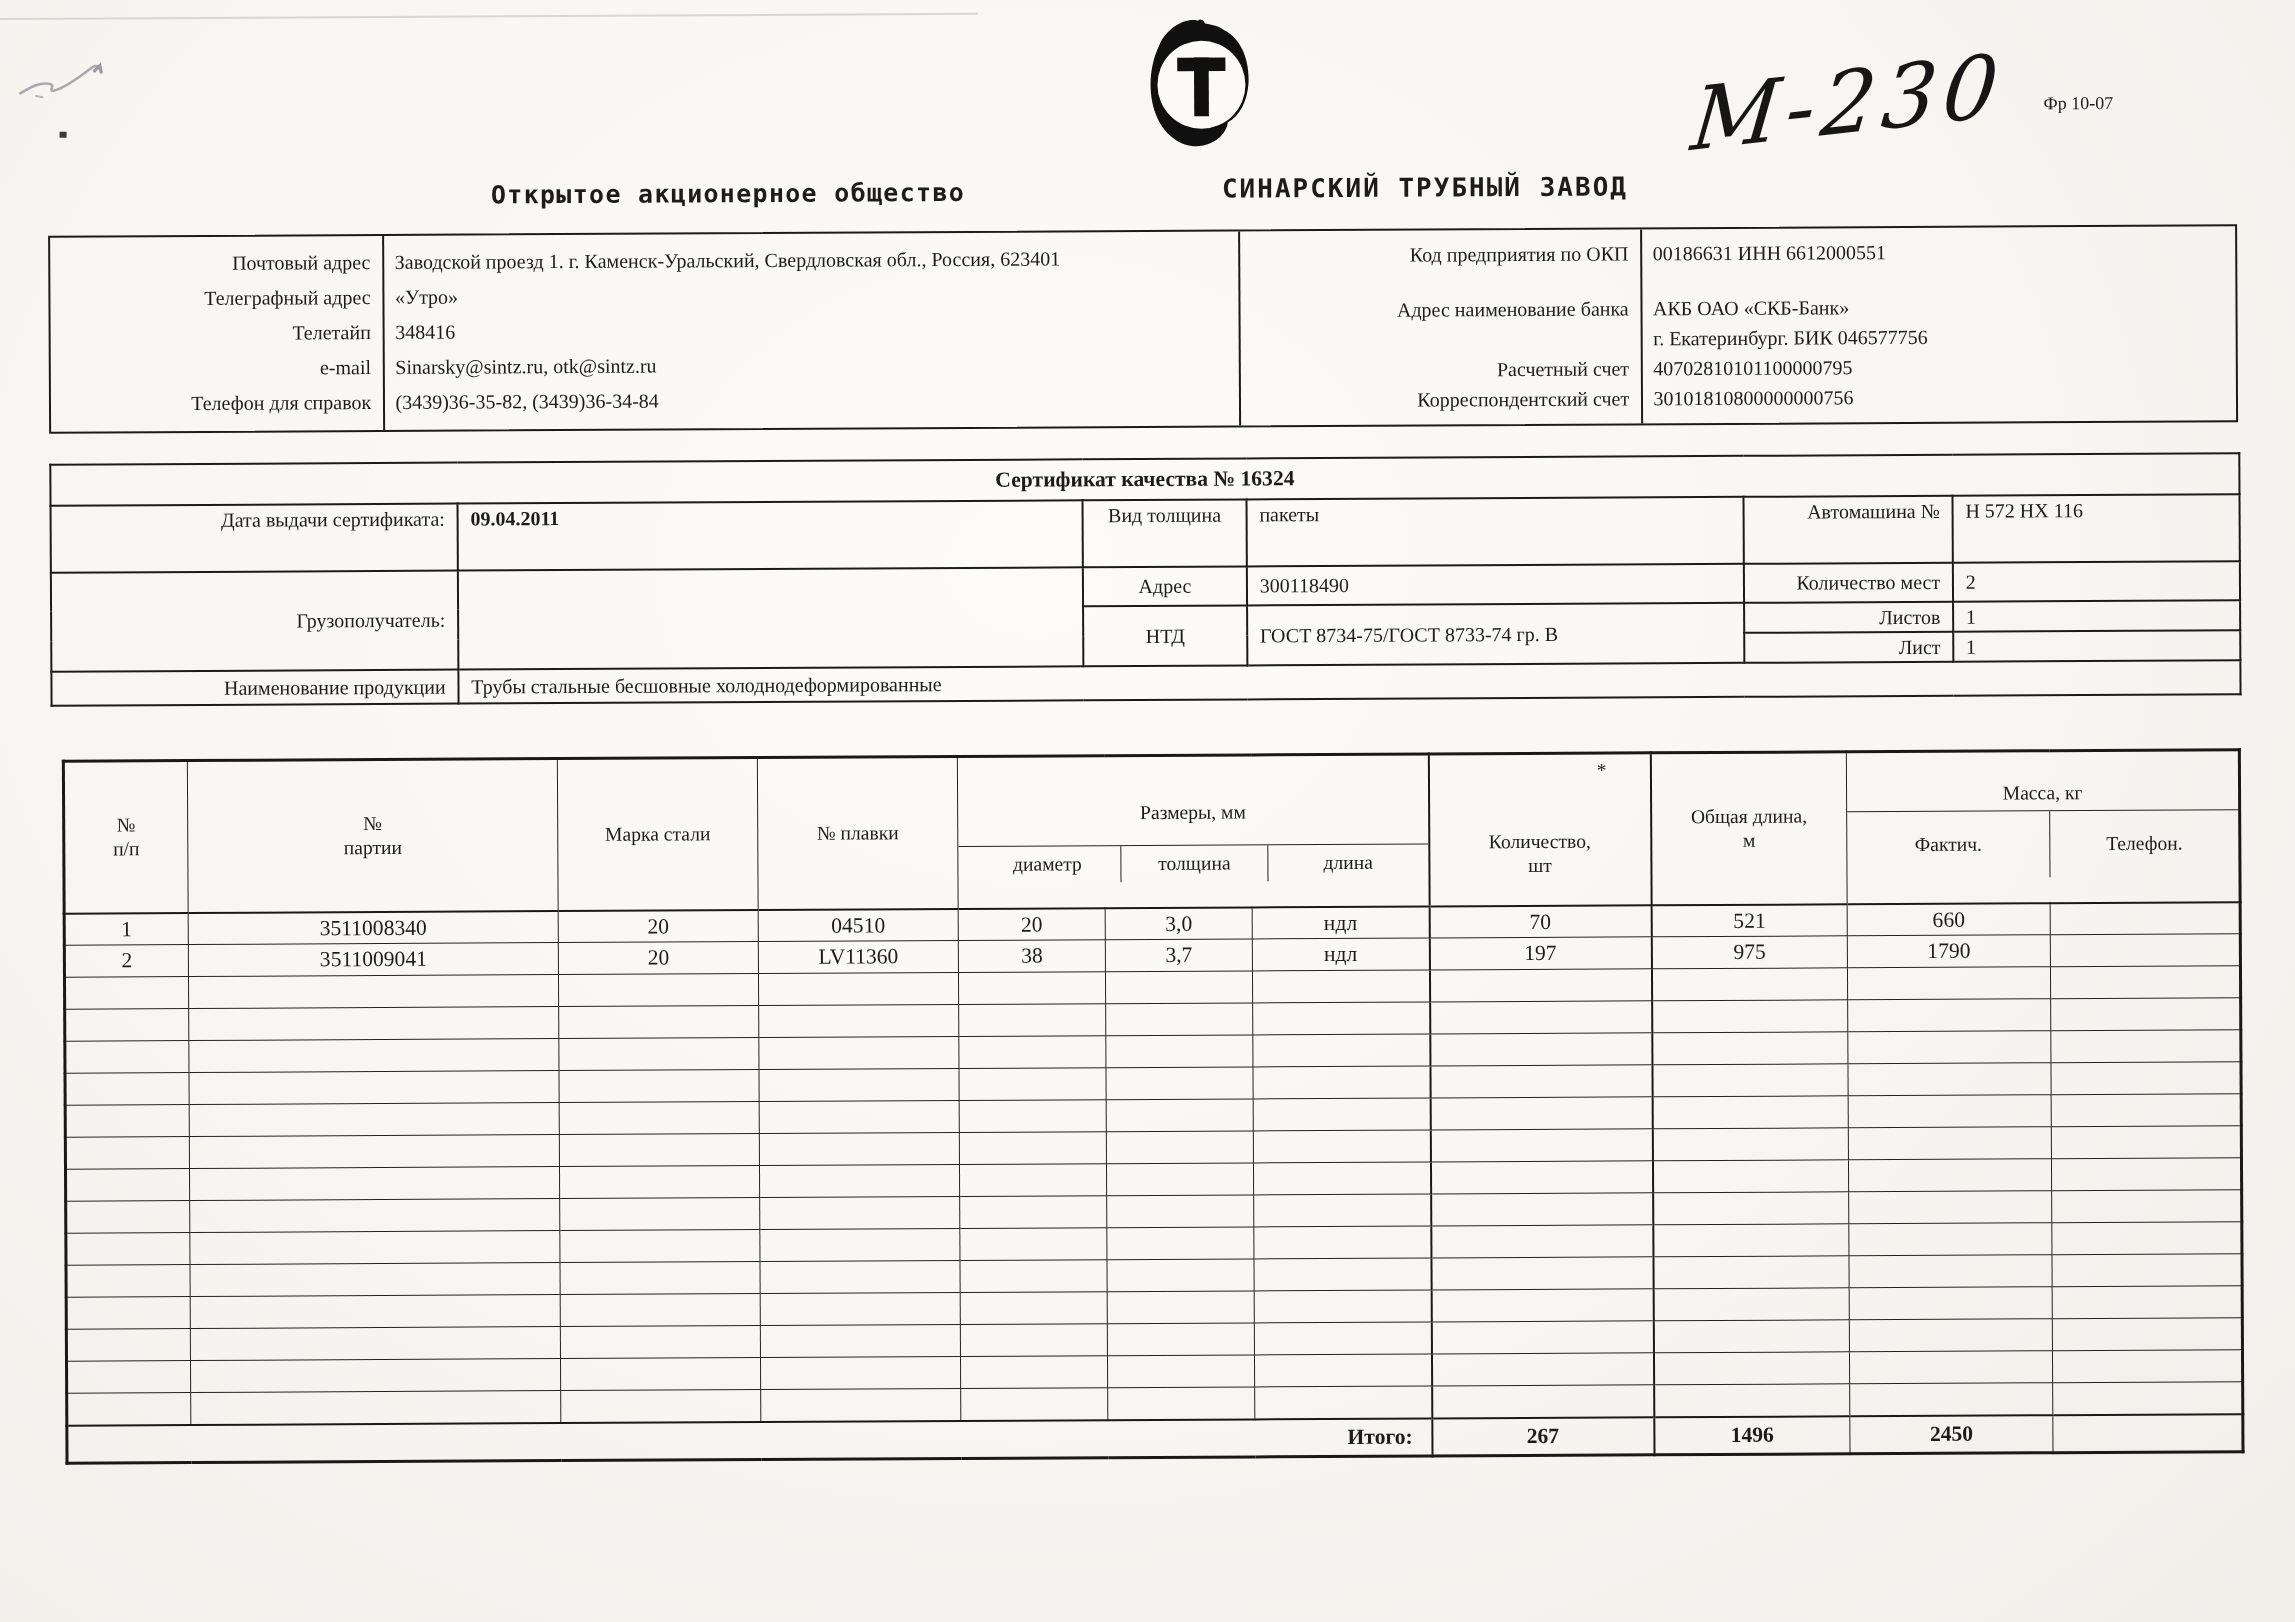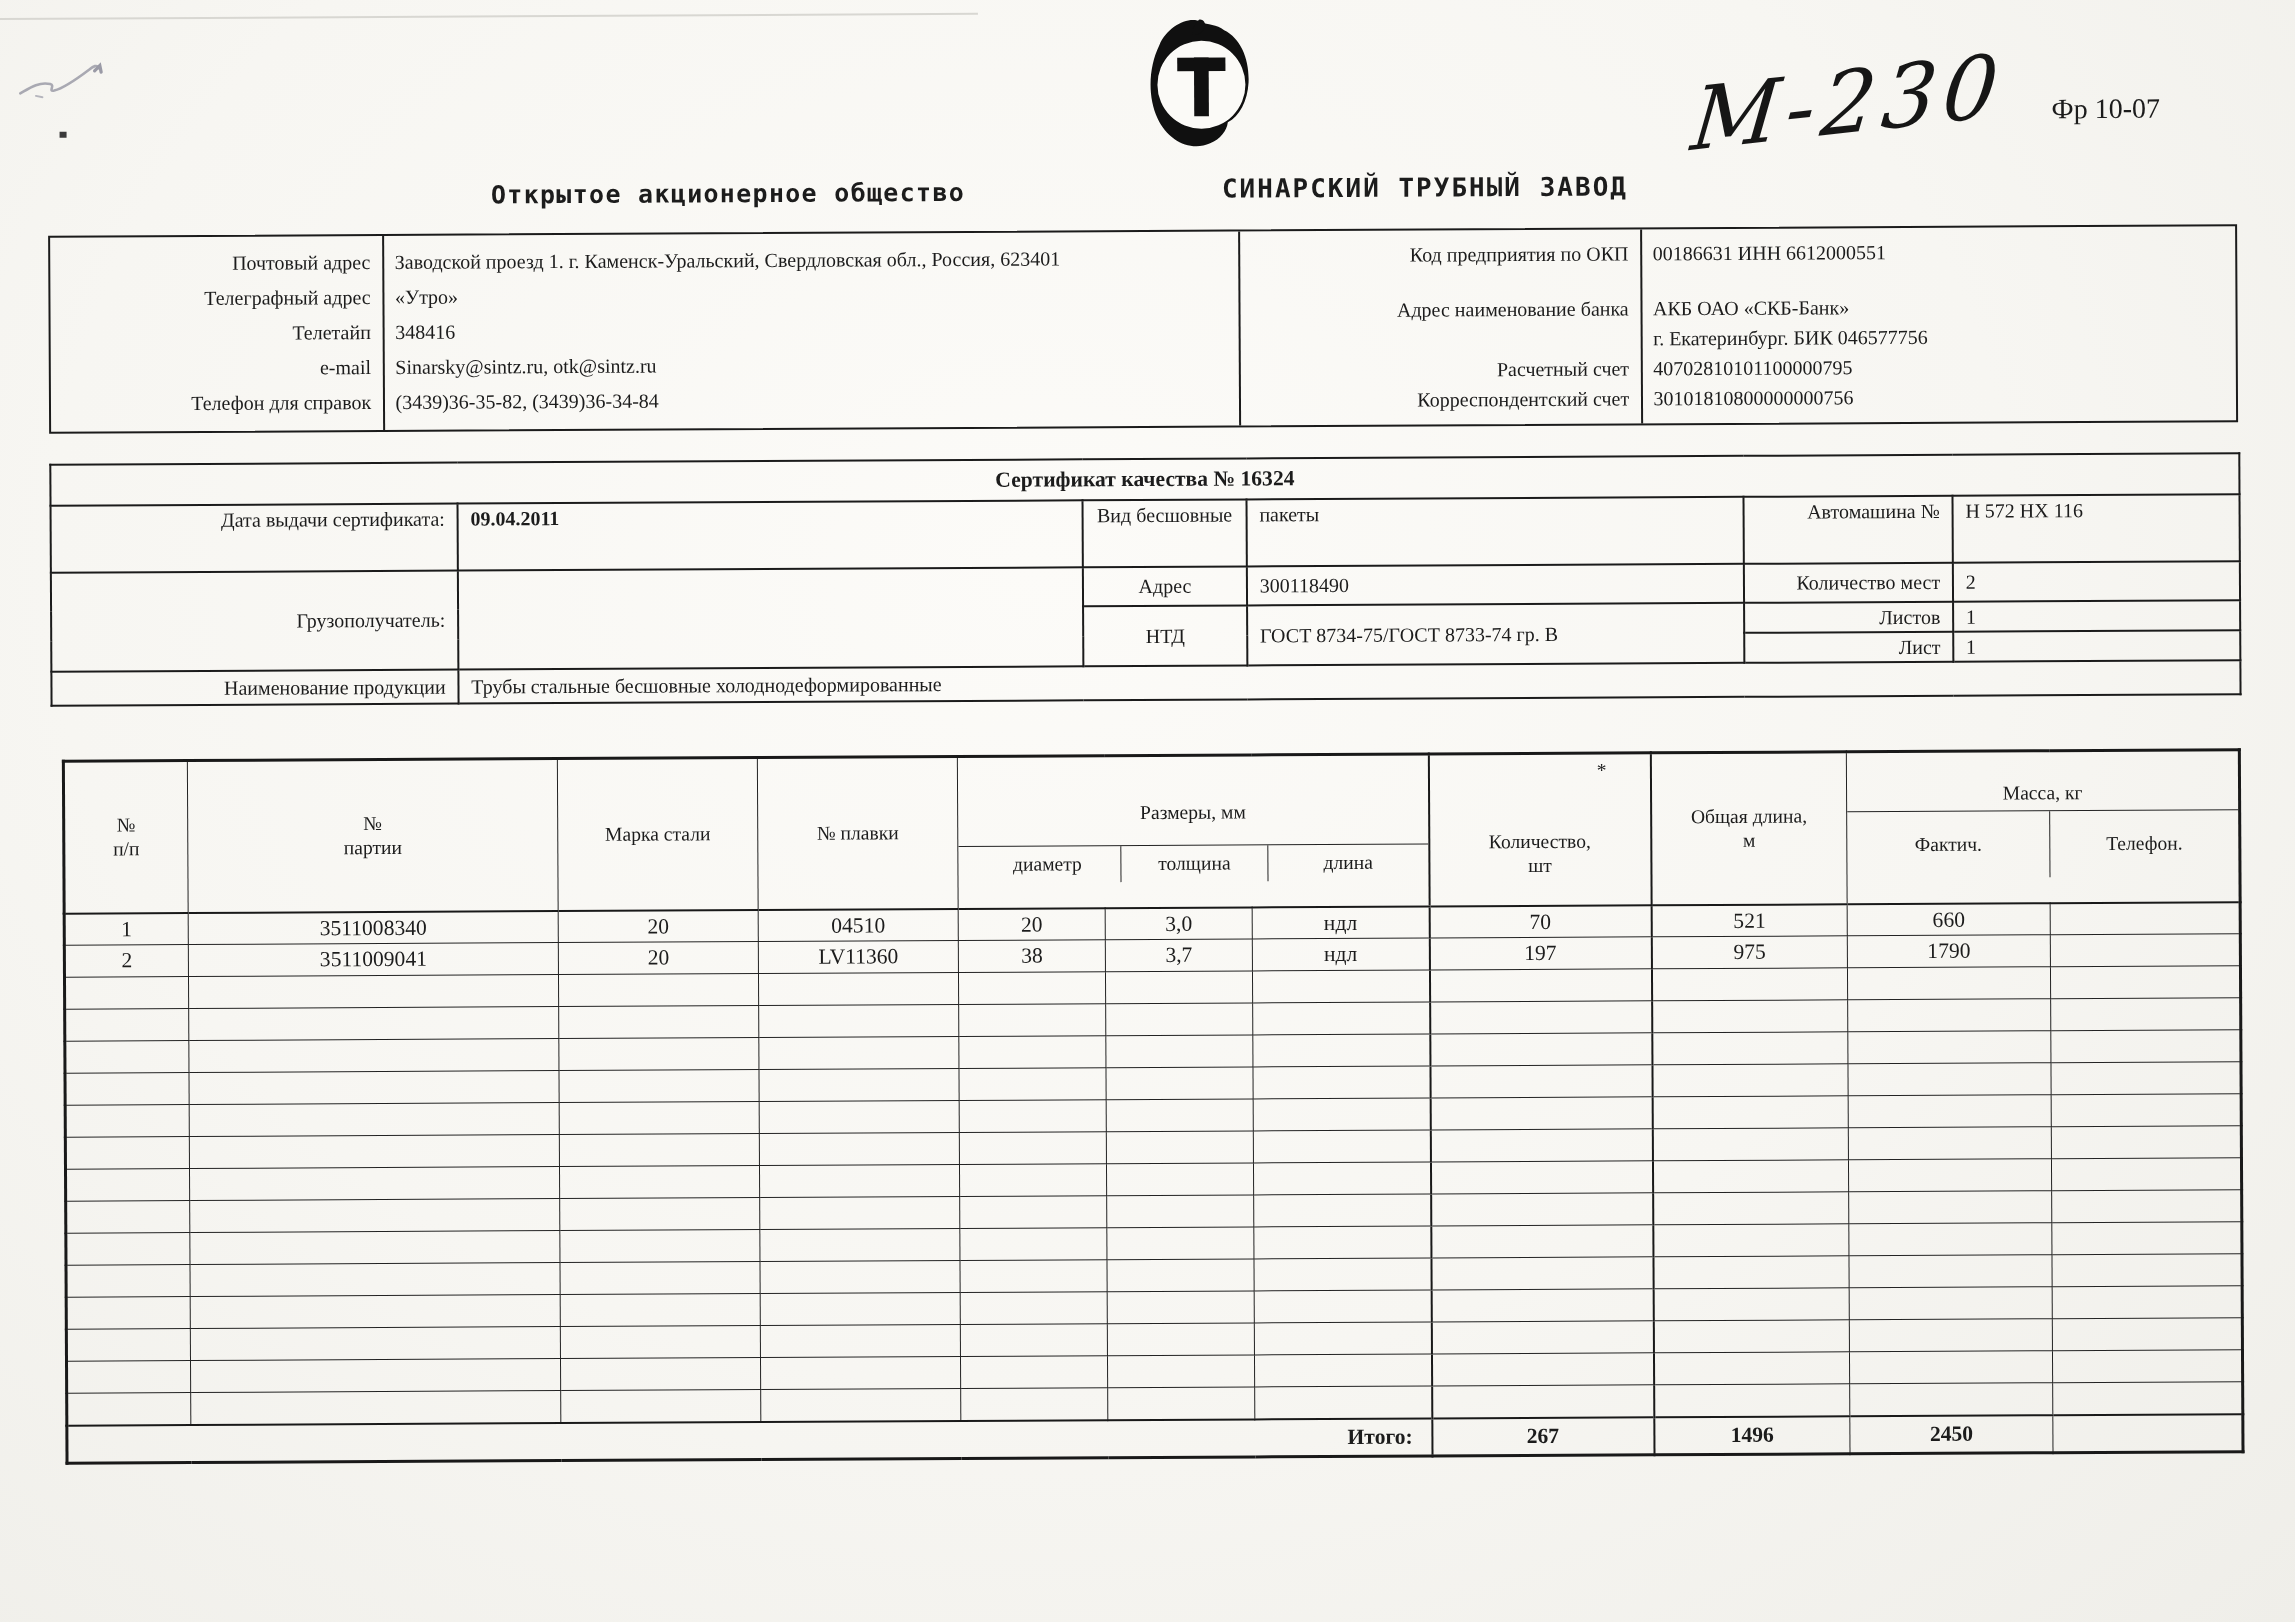--- a/index.html
+++ b/index.html
@@ -13,21 +13,21 @@
   .scribble{position:absolute;left:19.6px;top:56px;}
   .ink-dot{position:absolute;left:63px;top:126px;width:6.5px;height:5.9px;background:#3a3a3a;}
 
   
   .logo{position:absolute;left:1140px;top:18.3px;width:126px;height:132px;}
 
   
   .handwritten{position:absolute;left:1695px;top:56px;font-size:86px;font-style:italic;
                font-family:"DejaVu Serif",serif;letter-spacing:6.5px;color:#161616;
                transform:rotate(-6deg) skewX(-12deg);}
-  .form-code{position:absolute;left:2047px;top:98px;font-size:28px;margin-left:8px;}
+  .form-code{position:absolute;left:2047px;top:98px;font-size:18px;}
 
   
   .org-type{position:absolute;left:494px;top:177px;font-family:"DejaVu Sans Mono","Liberation Mono",monospace;
             font-weight:bold;font-size:25px;letter-spacing:1.3px;white-space:nowrap;}
   .org-name{position:absolute;left:1225px;top:174px;font-family:"DejaVu Sans Mono","Liberation Mono",monospace;
             font-weight:bold;font-size:26px;letter-spacing:2px;white-space:nowrap;}
 
   
   .contact-block{position:absolute;left:51px;top:230px;width:2189px;height:198px;
                  border:2.6px solid #1b1b1b;box-sizing:border-box;display:flex;font-size:20px;}
@@ -149,21 +149,21 @@
           <col style="width:209px">
           <col style="width:287px">
       </colgroup>
       <tbody>
           <tr style="height:41px">
         <td colspan="6" class="cert-title">Сертификат качества № 16324</td>
       </tr>
       <tr style="height:67px">
         <td class="lbl-r vtop">Дата выдачи сертификата:</td>
         <td class="val bold vtop">09.04.2011</td>
-        <td class="lbl-c vtop">Вид бесшовные</td>
+        <td class="lbl-c vtop">Вид толщина</td>
         <td class="val vtop">пакеты</td>
         <td class="lbl-r vtop">Автомашина №</td>
         <td class="val vtop">Н 572 НХ  116</td>
       </tr>
       <tr style="height:39px">
         <td class="lbl-r" rowspan="3">Грузополучатель:</td>
         <td class="val" rowspan="3"></td>
         <td class="lbl-c">Адрес</td>
         <td class="val">300118490</td>
         <td class="lbl-r">Количество мест</td>

